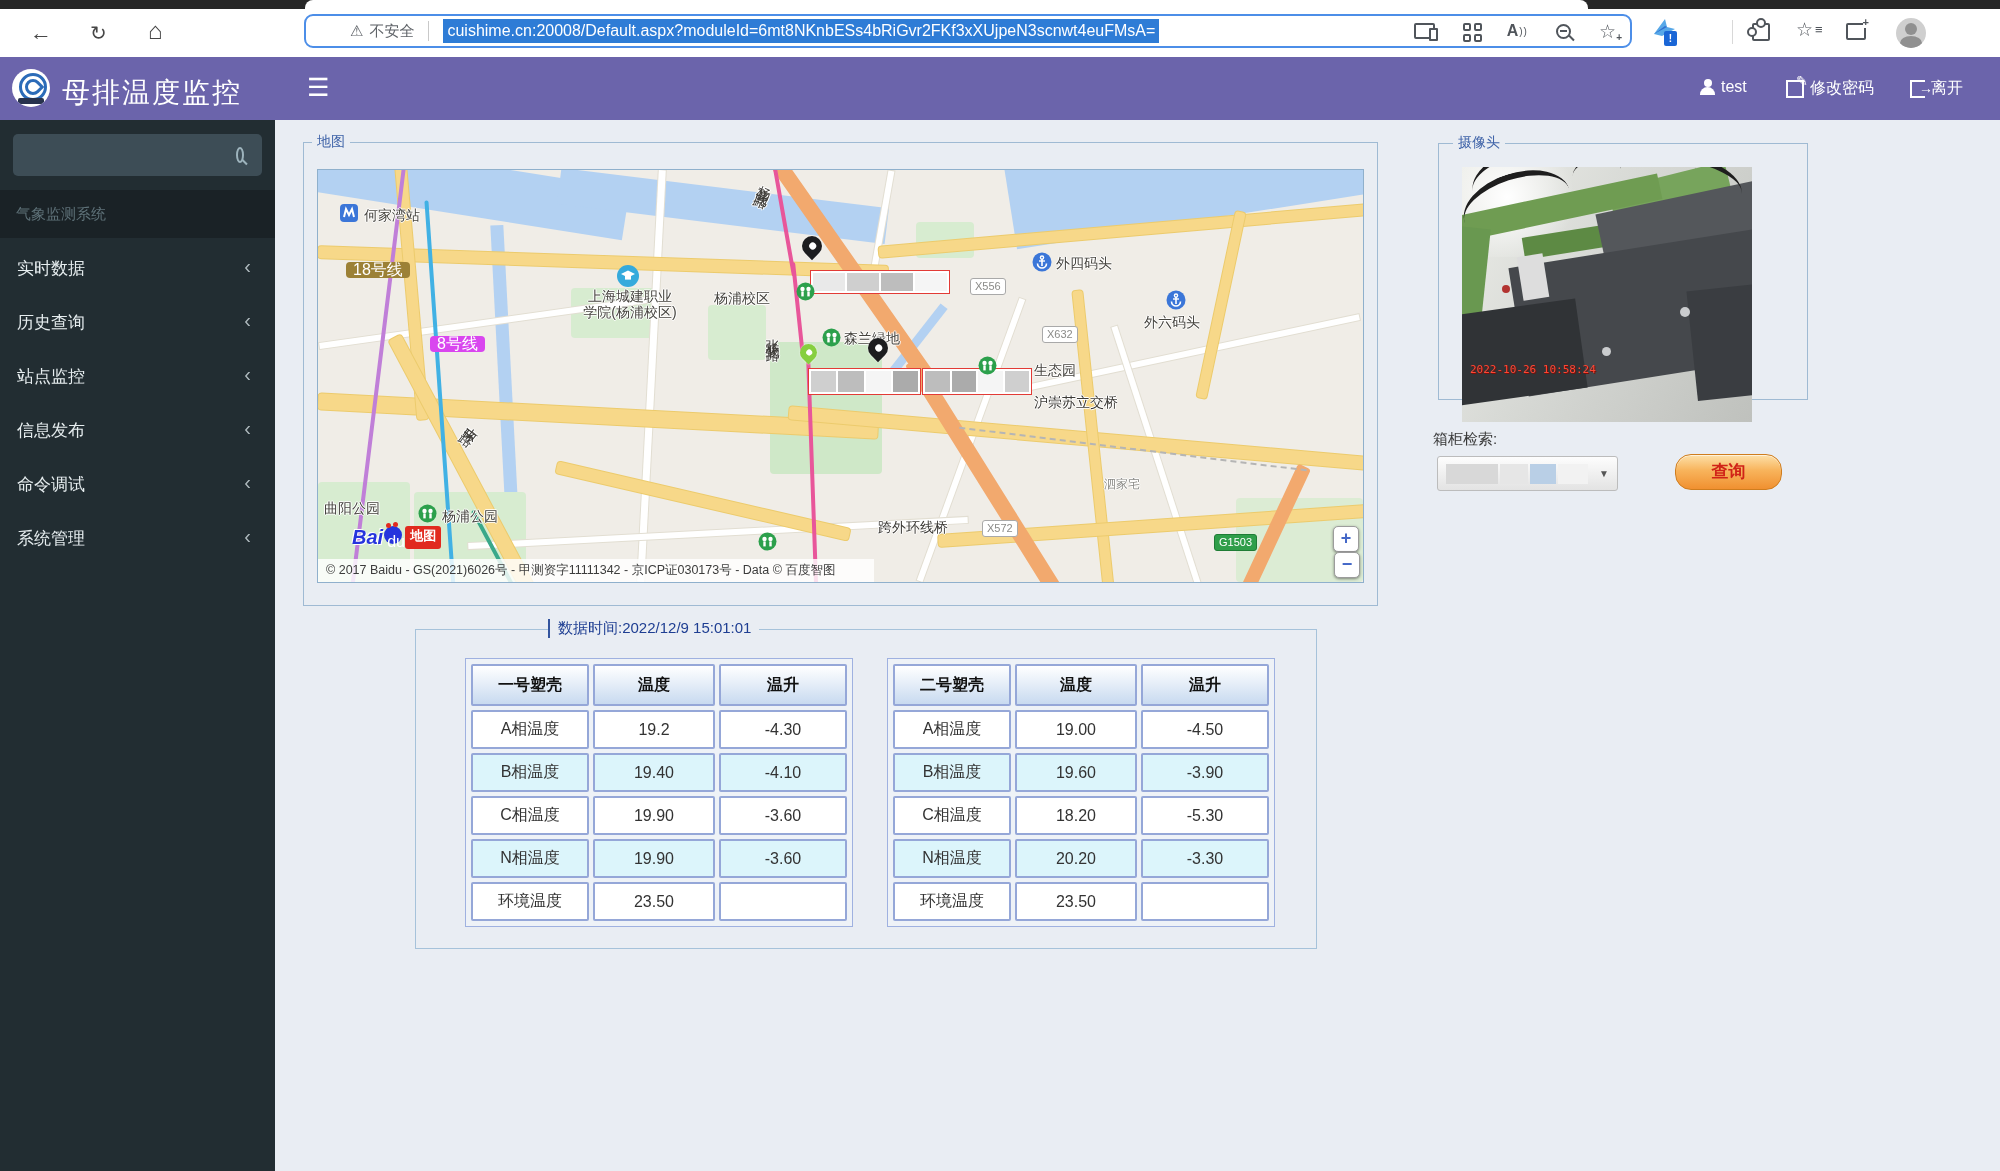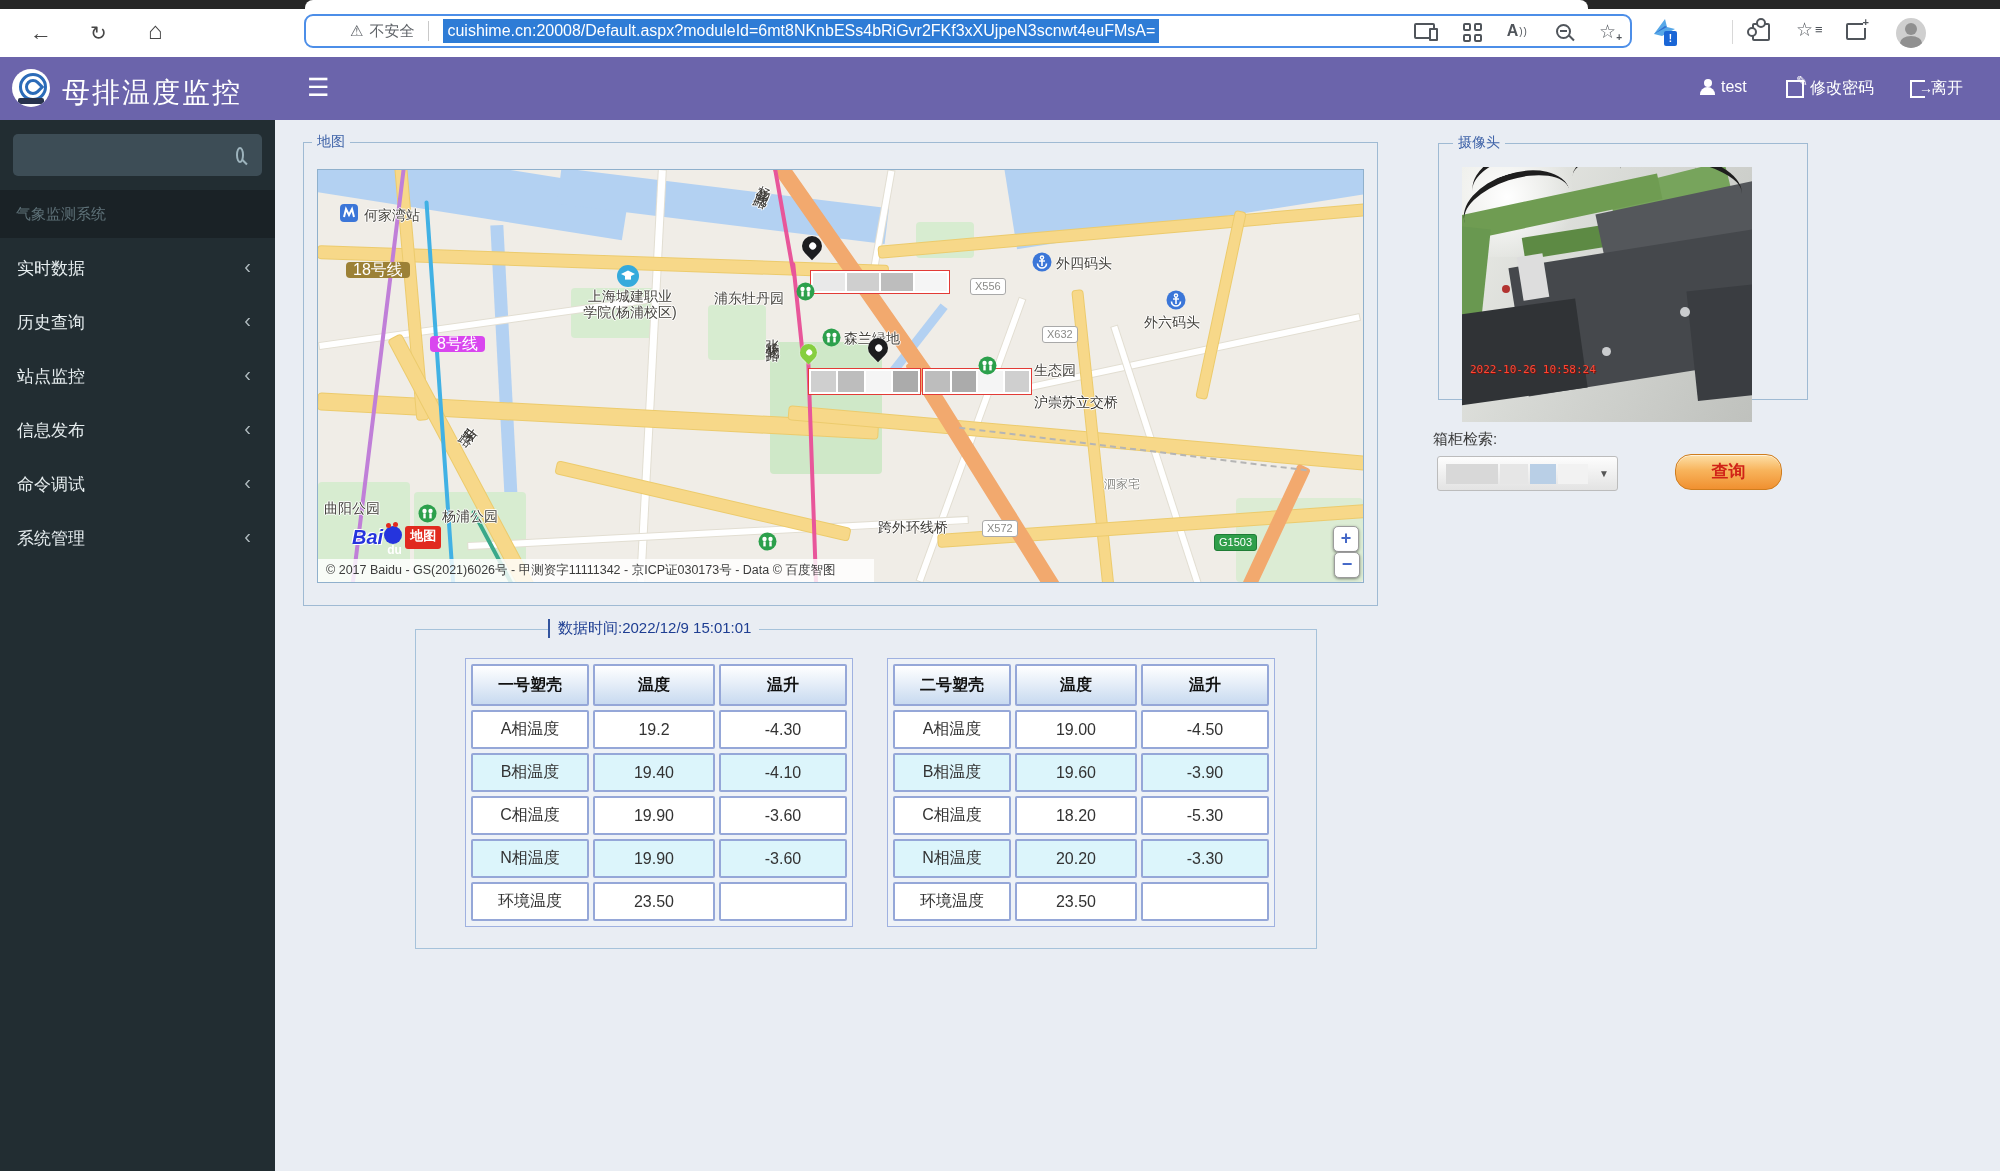--- a/index.html
+++ b/index.html
@@ -100,21 +100,21 @@
   .pin::after{content:'';position:absolute;width:7px;height:7px;border-radius:50%;background:#fff;left:6.5px;top:6.5px;}
   .pin.green{background:#86cf3f;width:17px;height:17px;}
   .pin.green::after{width:6px;height:6px;left:5.5px;top:5.5px;}
   .redact{position:absolute;background:#fff;border:1px solid #e23b36;display:flex;gap:2px;padding:2px;box-sizing:border-box;}
   .redact span{flex:1;}
   .rg1{background:#cfcfcf;}.rg2{background:#bdbdbd;}.rg3{background:#e9e9e9;}.rg4{background:#ababab;}.rg5{background:#f5f5f5;}
   #baidulogo{position:absolute;left:34px;top:356px;display:flex;}
   .bai{font-size:20px;font-weight:bold;color:#2534dd;font-style:italic;text-shadow:1px 1px 0 #fff,-1px -1px 0 #fff;}
   .paw{width:18px;height:18px;border-radius:50%;background:#2534dd;position:relative;margin:0 1px;}
   .paw::before{content:'';position:absolute;width:5px;height:5px;border-radius:50%;background:#e12a1f;left:2px;top:-3px;box-shadow:7px -1px 0 #e12a1f;}
-  .du{font-size:12px;font-weight:bold;color:#fff;position:absolute;left:3px;top:17px;}
+  .du{font-size:16px;font-weight:normal;color:#fff;position:absolute;left:3px;top:7px;}
   .maptag{background:#e12a1f;color:#fff;font-size:13px;font-weight:bold;padding:1px 5px;border-radius:3px;margin-left:2px;}
   #copybar{position:absolute;left:0;top:389px;width:556px;height:23px;background:rgba(255,255,255,.82);
            color:#3c3c3c;font-size:12.5px;line-height:23px;padding-left:8px;box-sizing:border-box;white-space:nowrap;}
   .zbtn{position:absolute;width:24px;height:24px;background:#fff;border:1px solid #9c9c9c;border-radius:5px;
         box-shadow:0 1px 3px rgba(0,0,0,.45);color:#4468c8;font-size:18px;font-weight:bold;text-align:center;line-height:22px;cursor:pointer;}
 
   
   #photo{position:absolute;left:23px;top:23px;width:290px;height:255px;overflow:hidden;position:absolute;
          background:linear-gradient(120deg,#ecede8 0%,#d8dad6 40%,#bfc1bd 100%);}
   .cam{position:absolute;}
@@ -351,21 +351,21 @@
 
         <span class="pin" style="left:484px;top:66px"></span>
         <div class="redact" style="left:492px;top:100px;width:140px;height:24px">
           <span class="rg3"></span>
             <span class="rg1"></span>
             <span class="rg2"></span>
             <span class="rg5"></span>
         </div>
         <span class="shield" style="left:640px;top:108px">X556</span>
 
-        <span class="mlbl" style="left:396px;top:120px">浦东牡丹园</span>
+        <span class="mlbl" style="left:396px;top:120px">杨浦校区</span>
         <span class="mico" style="left:478px;top:112px">
           <svg width="19" height="19" viewBox="0 0 19 19">
               <circle cx="9.5" cy="9.5" r="9" fill="#2ca04c"></circle>
               <circle cx="6.5" cy="7" r="2.2" fill="#fff"></circle>
               <circle cx="12.5" cy="7" r="2.2" fill="#fff"></circle>
               <rect x="5.3" y="9.4" width="2.4" height="5" fill="#fff"></rect>
               <rect x="11.3" y="9.4" width="2.4" height="5" fill="#fff"></rect>
             </svg>
         </span>
 

